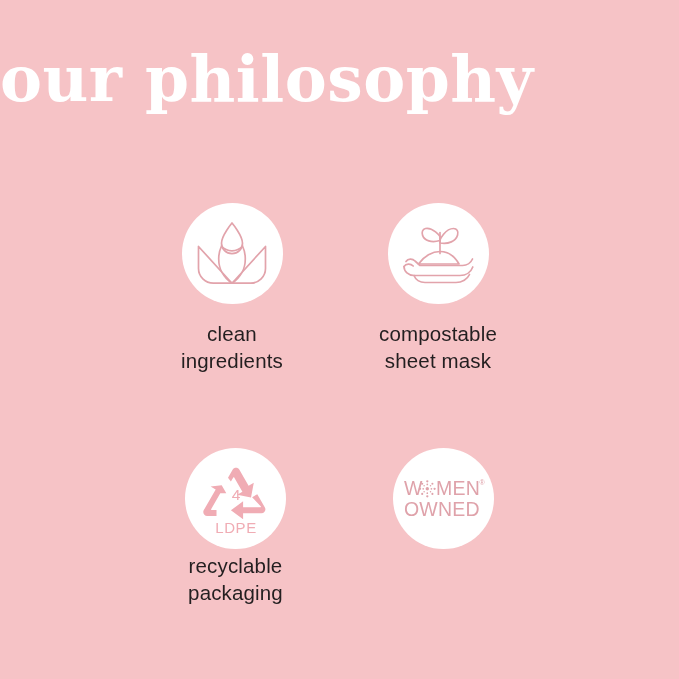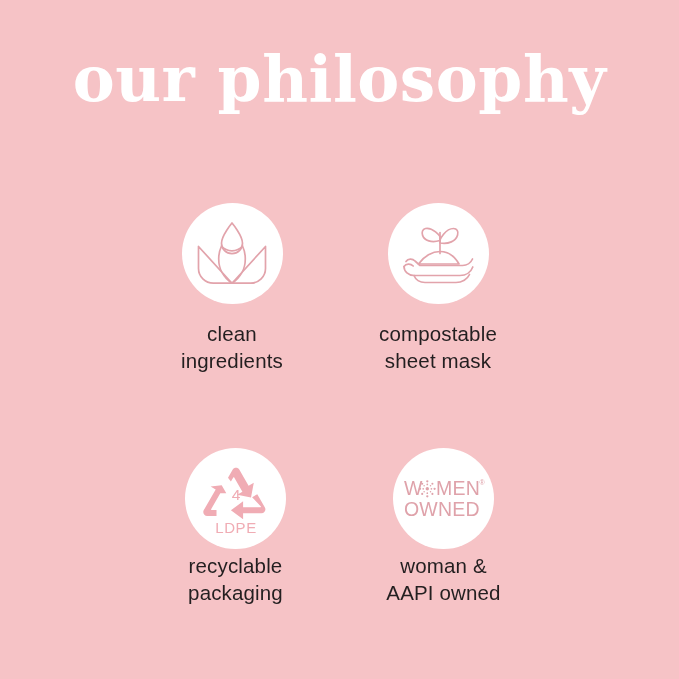--- a/index.html
+++ b/index.html
@@ -20,21 +20,21 @@
     background: #F6C3C6;
     box-sizing: border-box;
   }
 
   
   .title {
     position: absolute;
     left: 0;
     top: 48px;
     width: 679px;
-    text-align: center;
+    text-align: left;
     color: #FFFFFF;
     font-family: "DejaVu Serif", "Liberation Serif", serif;
     font-weight: 700;
     font-size: 63px;
     letter-spacing: 0.5px;
     line-height: 1.0;
     white-space: nowrap;
   }
 
   
@@ -193,19 +193,17 @@
               <circle cx="22.2" cy="12.8" r="0.85"></circle>
               <circle cx="30.4" cy="12.8" r="0.85"></circle>
               <circle cx="23.1" cy="9.8" r="0.75"></circle>
               <circle cx="29.5" cy="9.8" r="0.75"></circle>
               <circle cx="23.1" cy="15.8" r="0.75"></circle>
               <circle cx="29.5" cy="15.8" r="0.75"></circle>
             </g>
           </svg>
         </span>
       </div>
-      <div class="caption">woman &amp;
-AAPI owned</div>
     </div>
 
   </div>
 
 </div>
 
 </body></html>

